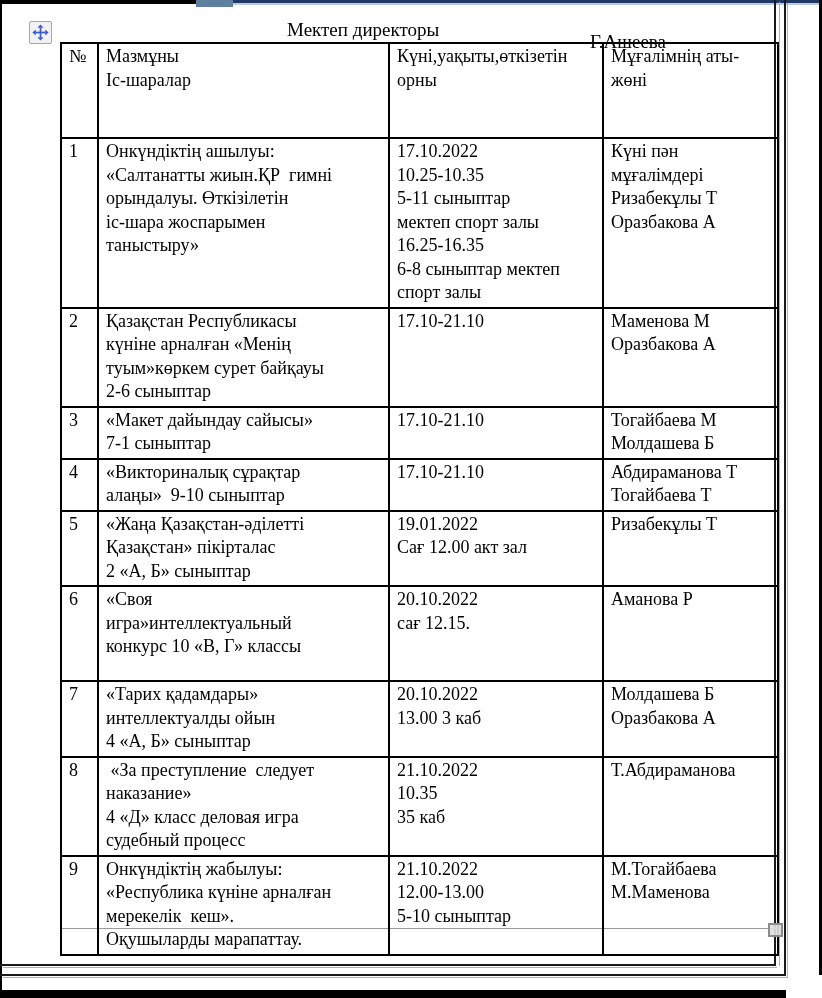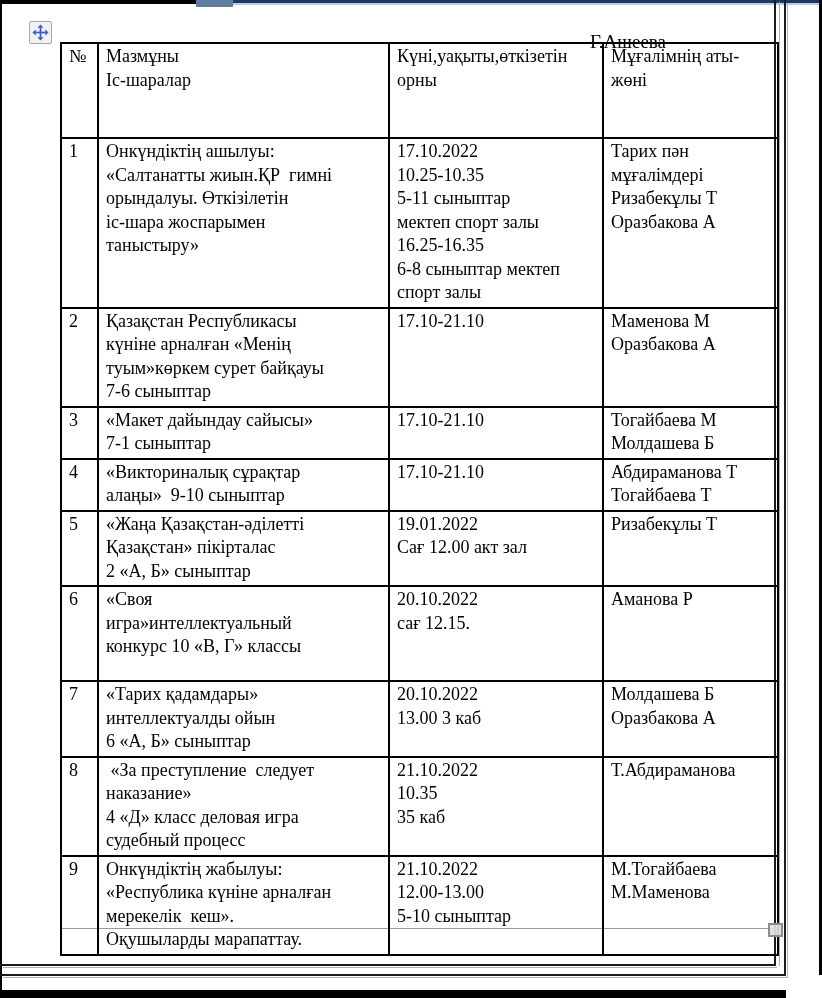--- a/index.html
+++ b/index.html
@@ -90,20 +90,21 @@
   <div class="abs bnd-right-outer"></div>
   <div class="abs bnd-right-outer-sh"></div>
   <div class="abs bnd-bottom-inner"></div>
   <div class="abs bnd-bottom-inner-sh"></div>
   <div class="abs bnd-bottom-outer"></div>
   <div class="abs bnd-bottom-outer-sh"></div>
   <div class="abs edge-bottom-bar"></div>
   <div class="abs table-bottom-sh"></div>
 
   <div class="abs doc-header">
+    <span class="hdr-title">Мектеп директоры</span>
     <span class="hdr-name">Г.Ашеева</span>
   </div>
 
   <div class="abs move-handle">
     <span>
       <svg width="17" height="17" viewBox="0 0 20 20">
         <g fill="#3a5acb">
           <rect x="9" y="4" width="2" height="12"></rect>
           <rect x="4" y="9" width="12" height="2"></rect>
           <polygon points="10,0.5 13.6,4.4 6.4,4.4"></polygon>
@@ -139,31 +140,31 @@
 орындалуы. Өткізілетін
 іс-шара жоспарымен
 таныстыру»</td>
         <td>17.10.2022
 10.25-10.35
 5-11 сыныптар
 мектеп спорт залы
 16.25-16.35
 6-8 сыныптар мектеп
 спорт залы</td>
-        <td>Тарих пән
+        <td>Күні пән
 мұғалімдері
 Ризабекұлы Т
 Оразбакова А</td>
       </tr>
       <tr class="h95">
         <td class="c-num">2</td>
         <td>Қазақстан Республикасы
 күніне арналған «Менің
 туым»көркем сурет байқауы
-7-6 сыныптар</td>
+2-6 сыныптар</td>
         <td>17.10-21.10</td>
         <td>Маменова М
 Оразбакова А</td>
       </tr>
       <tr class="h50">
         <td class="c-num">3</td>
         <td>«Макет дайындау сайысы»
 7-1 сыныптар</td>
         <td>17.10-21.10</td>
         <td>Тогайбаева М
@@ -192,21 +193,21 @@
 игра»интеллектуальный
 конкурс 10 «В, Г» классы</td>
         <td>20.10.2022
 сағ 12.15.</td>
         <td>Аманова Р</td>
       </tr>
       <tr class="h70">
         <td class="c-num">7</td>
         <td>«Тарих қадамдары»
 интеллектуалды ойын
-6 «А, Б» сыныптар</td>
+4 «А, Б» сыныптар</td>
         <td>20.10.2022
 13.00 3 каб</td>
         <td>Молдашева Б
 Оразбакова А</td>
       </tr>
       <tr class="h95">
         <td class="c-num">8</td>
         <td> «За преступление  следует
 наказание»
 4 «Д» класс деловая игра

